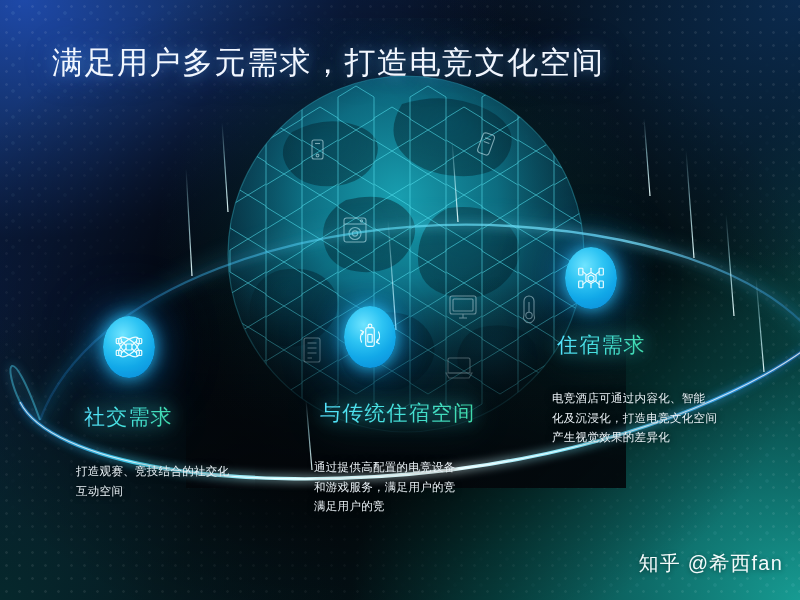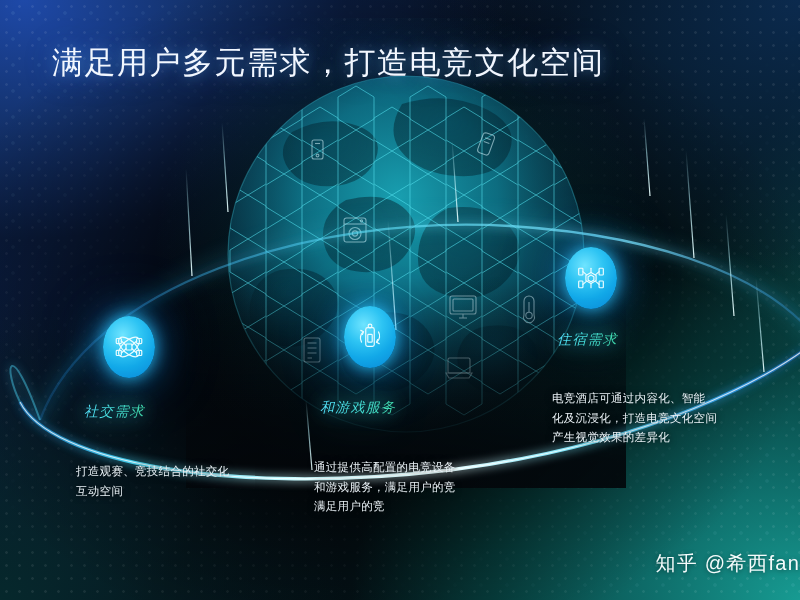--- a/index.html
+++ b/index.html
@@ -55,30 +55,30 @@
     text-shadow:0 0 14px rgba(110,180,255,.55),0 0 34px rgba(60,120,220,.35);
     white-space:nowrap;}
 
   
   .feat{position:absolute;}
   .badge{position:absolute;width:52px;height:62px;border-radius:50%;
     background:radial-gradient(circle at 38% 30%, #6fe4ff 0%, #2ec4f3 34%, #12a8e8 62%, #0b87d6 100%);
     box-shadow:0 0 16px rgba(45,200,255,.85),0 0 38px rgba(30,160,255,.55),0 0 70px rgba(20,130,230,.32);
     display:flex;align-items:center;justify-content:center;}
   .badge svg{width:34px;height:34px;display:block;}
-  .f-head{position:absolute;font-size:14px;letter-spacing:1.2px;white-space:nowrap;
+  .f-head{position:absolute;font-size:21px;letter-spacing:1.2px;white-space:nowrap;
     font-weight:400;
     background:linear-gradient(95deg,#55e3ff 0%,#46e0dd 46%,#3fd9a8 100%);
     -webkit-background-clip:text;background-clip:text;color:transparent;
-    filter:drop-shadow(0 0 9px rgba(60,225,235,.75)) drop-shadow(0 0 20px rgba(40,190,200,.4));font-style:italic;}
+    filter:drop-shadow(0 0 9px rgba(60,225,235,.75)) drop-shadow(0 0 20px rgba(40,190,200,.4));}
   .f-body{position:absolute;font-size:11.5px;line-height:19.5px;color:#eaf2f7;
     letter-spacing:.3px;text-shadow:0 0 7px rgba(0,0,0,.95);margin-top:16px;}
 
   
-  .watermark{position:absolute;right:0;bottom:23px;font-size:20px;
+  .watermark{position:absolute;right:17px;bottom:23px;font-size:20px;
     color:#f4fbfb;letter-spacing:1.2px;white-space:nowrap;
     text-shadow:0 1px 5px rgba(0,0,0,.45);}
 </style>
 </head>
 <body>
 
 <div id="slide">
 
   <div class="bg-base"></div>
   <div class="bg-dots2"></div>
@@ -352,21 +352,21 @@
       <svg viewBox="0 0 40 40" fill="none" stroke="#eafcff" stroke-width="1.4" stroke-linecap="round" stroke-linejoin="round">
         <rect x="15" y="9" width="10" height="22" rx="2.2"></rect>
         <circle cx="20" cy="7" r="2.2"></circle>
         <rect x="17.4" y="17" width="5.2" height="9" rx="0.8"></rect>
         <path d="M12 14 a9.5 9.5 0 0 0 -2 12"></path>
         <path d="M28 26 a9.5 9.5 0 0 0 2 -12"></path>
         <path d="M9.2 12.2 l3.2 1.6 l-1.4 3.2"></path>
         <path d="M30.8 27.8 l-3.2 -1.6 l1.4 -3.2"></path>
       </svg>
     </div>
-    <div class="f-head" style="left:320px;top:399px;">和游戏服务</div>
+    <div class="f-head" style="left:320px;top:399px;">与传统住宿空间</div>
     <div class="f-body" style="left:314px;top:442px;width:200px;">
       <div>通过提供高配置的电竞设备</div>
       <div>和游戏服务，满足用户的竞</div>
       <div>满足用户的竞</div>
     </div>
   </div>
 
   <div class="feat">
     <div class="badge" style="left:565px;top:247px;">
       <svg viewBox="0 0 40 40" fill="none" stroke="#eafcff" stroke-width="1.4" stroke-linecap="round" stroke-linejoin="round">

